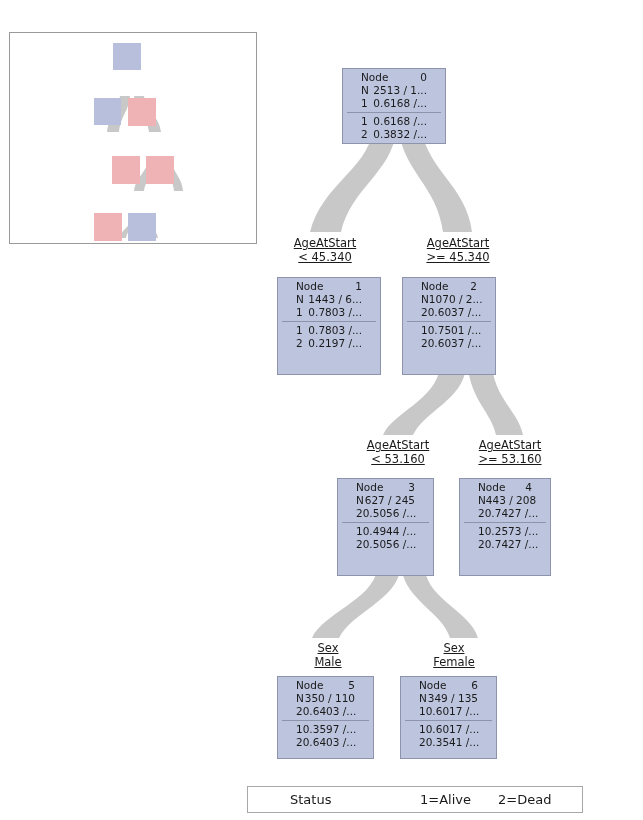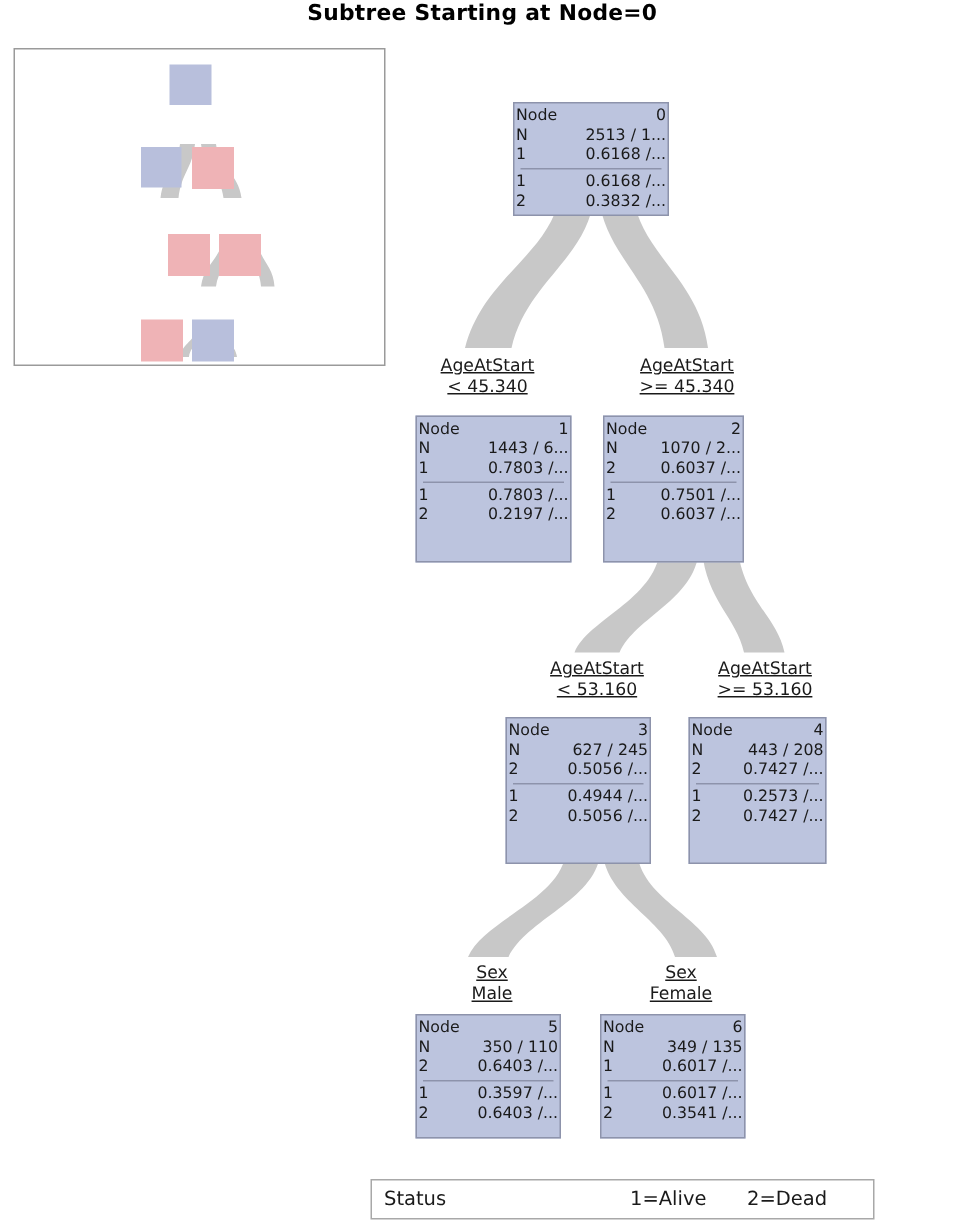--- a/index.html
+++ b/index.html
@@ -45,21 +45,21 @@
     background: #bcc4de;
     border: 1px solid #8d93ab;
     padding: 2px 0 2px 0;
     font-size: 10.5px;
     color: #1a1a1a;
     pointer-events: auto;
   }
   .node-row {
     display: flex;
     justify-content: space-between;
-    padding: 0 1px;
+    padding: 0 18px;
     line-height: 13px;
     white-space: nowrap;
   }
   .node-row .k { text-align: left; }
   .node-row .v { text-align: right; }
   .node-sep {
     height: 1px;
     background: #8d93ab;
     margin: 2px 4px 2px 4px;
   }
@@ -82,30 +82,29 @@
     position: absolute;
     left: 247px; top: 786px;
     width: 336px; height: 27px;
     background: #ffffff;
     border: 1px solid #a8a8a8;
     display: flex;
     align-items: center;
     font-size: 13px;
     color: #1a1a1a;
   }
-  #legend .lg-title { position: absolute; left: 8px; }
+  #legend .lg-title { position: absolute; left: 42px; }
   #legend .lg-a { position: absolute; left: 172px; }
   #legend .lg-b { position: absolute; left: 250px; }
 </style>
 </head>
 <body>
 
 <div id="root">
 
-  <div id="title">Subtree Starting at Node=0</div>
 
   <div id="minimap" style="border-color: rgb(154, 154, 154);">
     <svg id="minimap-svg" width="246" height="210" viewBox="0 0 246 210">
       <g fill="#c9c9c9">
 
         <path d="M 110 63 C 108 80, 99 82, 97 99 L 109 99 C 111 82, 118 80, 120 63 Z" fill="#c8c8c8"></path>
 
         <path d="M 124 63 C 126 80, 137 82, 139 99 L 151 99 C 149 82, 136 80, 134 63 Z" fill="#c8c8c8"></path>
 
         <path d="M 139 125 C 137 140, 126 143, 124 158 L 134 158 C 136 143, 148 140, 149 125 Z" fill="#c8c8c8"></path>

